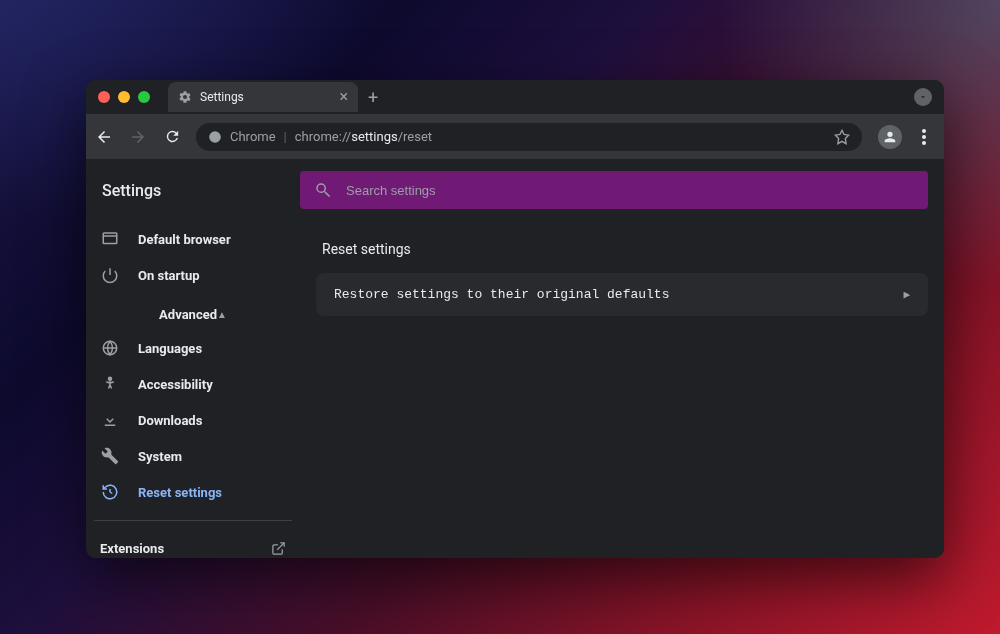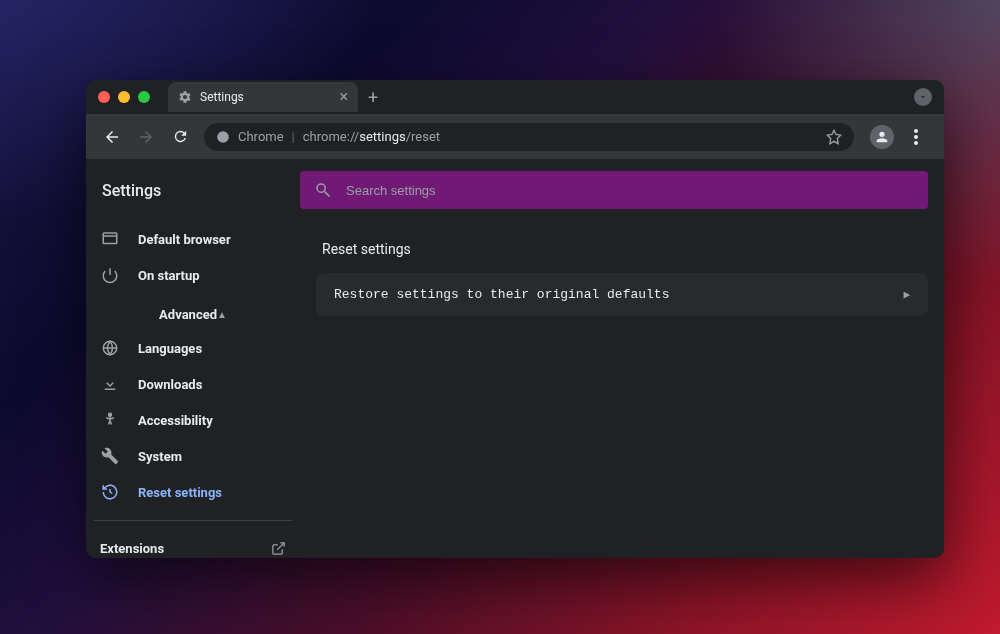--- a/index.html
+++ b/index.html
@@ -93,21 +93,21 @@
       border-radius: 50%;
       background: #5f6368;
       display: flex; align-items: center; justify-content: center;
       color: #202124;
     }
     .toolbar {
       height: 45px;
       background: #35363a;
       display: flex;
       align-items: center;
-      padding: 0 12px;
+      padding: 0 4px;
       gap: 6px;
     }
     .nav-btn {
       width: 28px; height: 28px;
       display: flex; align-items: center; justify-content: center;
       color: #9aa0a6;
       cursor: pointer;
       border-radius: 50%;
     }
     .nav-btn.enabled { color: #e8eaed; }
@@ -392,35 +392,35 @@
                 <circle cx="12" cy="12" r="9"></circle>
                 <line x1="3" y1="12" x2="21" y2="12"></line>
                 <path d="M12 3a14 14 0 0 1 0 18 14 14 0 0 1 0-18z"></path>
               </svg>
           </span>
           <span>Languages</span>
         </div>
 
         <div class="side-item">
           <span class="icon-slot">
-            <svg width="18" height="18" viewBox="0 0 24 24" fill="#9aa0a6">
-                <path d="M5 20h14v-2H5v2zm7-16v9.17l3.59-3.58L17 11l-5 5-5-5 1.41-1.41L12 13.17V4h0z"></path>
-              </svg>
-          </span>
-          <span>Downloads</span>
-        </div>
-
-        <div class="side-item">
-          <span class="icon-slot">
             <svg width="18" height="18" viewBox="0 0 24 24" fill="none" stroke="#9aa0a6" stroke-width="2">
                 <circle cx="12" cy="5" r="2" fill="#9aa0a6"></circle>
                 <path d="M12 8v6m-5-5l5 2 5-2m-7 9l2-5 2 5"></path>
               </svg>
           </span>
           <span>Accessibility</span>
+        </div>
+
+        <div class="side-item">
+          <span class="icon-slot">
+            <svg width="18" height="18" viewBox="0 0 24 24" fill="#9aa0a6">
+                <path d="M5 20h14v-2H5v2zm7-16v9.17l3.59-3.58L17 11l-5 5-5-5 1.41-1.41L12 13.17V4h0z"></path>
+              </svg>
+          </span>
+          <span>Downloads</span>
         </div>
 
         <div class="side-item">
           <span class="icon-slot">
             <svg width="18" height="18" viewBox="0 0 24 24" fill="#9aa0a6">
                 <path d="M22.7 19l-9.1-9.1c.9-2.3.4-5-1.5-6.9-2-2-5-2.4-7.4-1.3L9 6 6 9 1.6 4.7C.4 7.1.9 10.1 2.9 12.1c1.9 1.9 4.6 2.4 6.9 1.5l9.1 9.1c.4.4 1 .4 1.4 0l2.3-2.3c.5-.4.5-1.1.1-1.4z"></path>
               </svg>
           </span>
           <span>System</span>
         </div>

